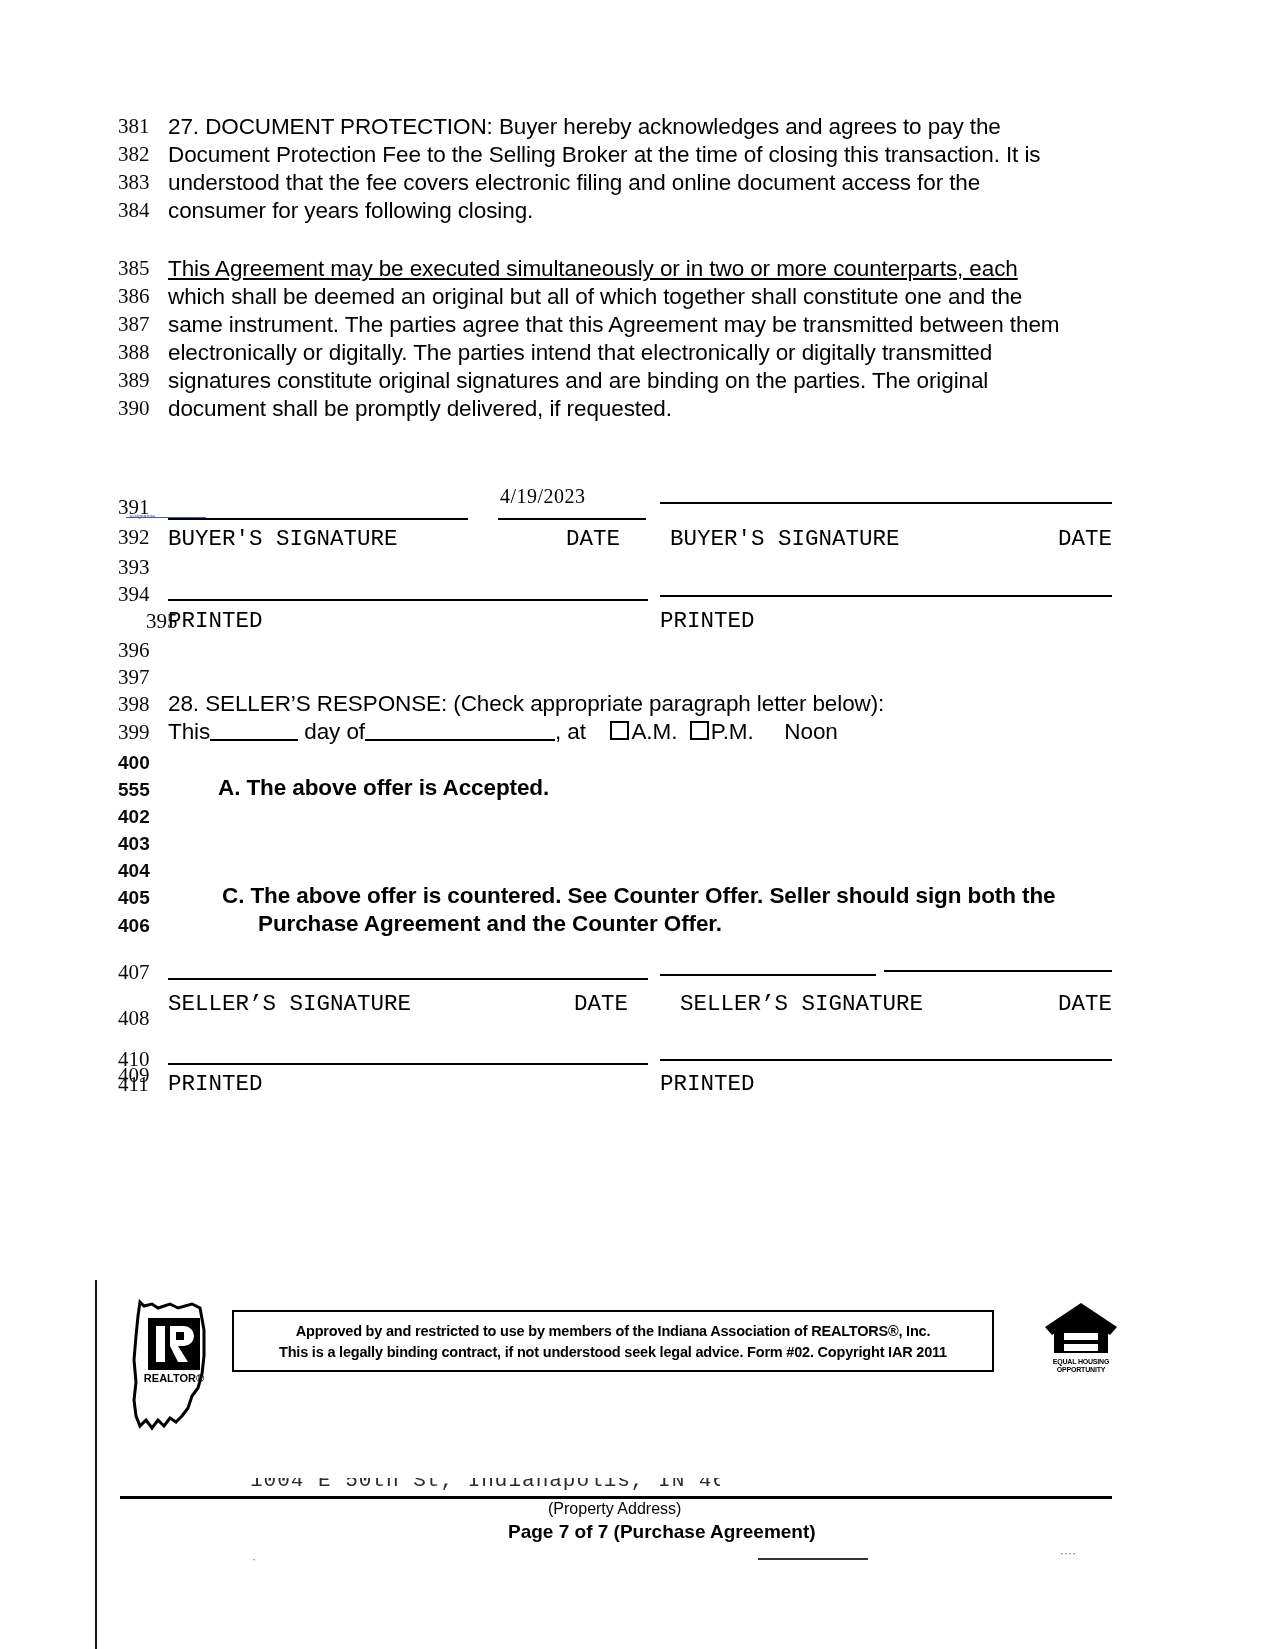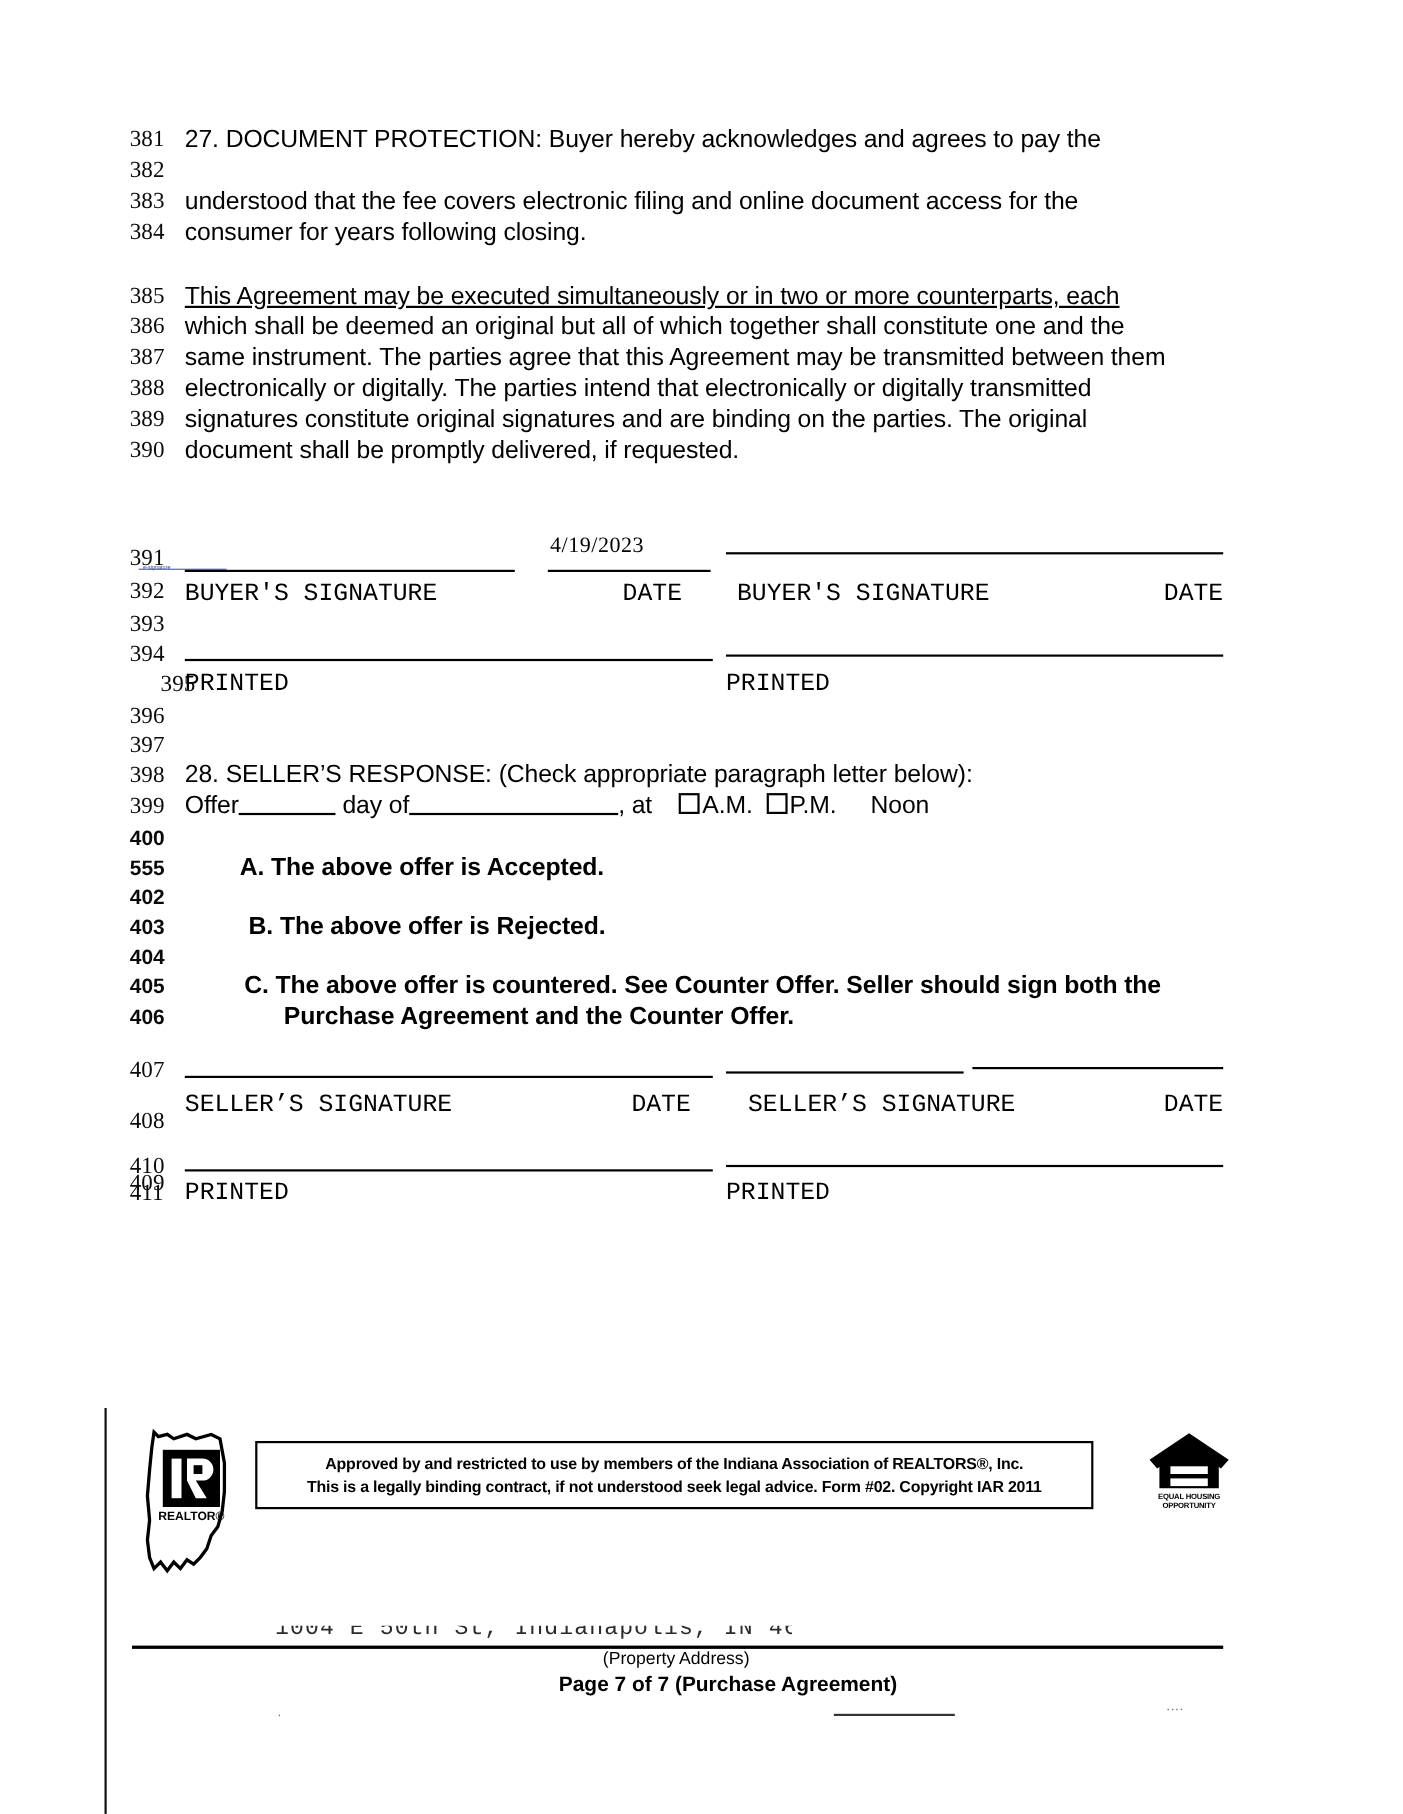--- a/index.html
+++ b/index.html
@@ -194,20 +194,21 @@
 
 <div class="scan-edge-left"></div>
 <div class="scan-edge-line"></div>
 
 <div class="page">
 
   <div class="lnum" style="left:118px; top:113px;">381</div>
   <div class="body-text" style="left:168px; top:113px;"><span class="bold">27. DOCUMENT PROTECTION</span><span>:  Buyer hereby acknowledges and agrees to pay the</span></div>
 
   <div class="lnum" style="left:118px; top:141px;">382</div>
+  <div class="body-text" style="left:168px; top:141px;">Document Protection Fee to the Selling Broker at the time of closing this transaction. It is</div>
 
   <div class="lnum" style="left:118px; top:169px;">383</div>
   <div class="body-text" style="left:168px; top:169px;">understood that the fee covers electronic filing and online document access for the</div>
 
   <div class="lnum" style="left:118px; top:197px;">384</div>
   <div class="body-text" style="left:168px; top:197px;">consumer for years following closing.</div>
 
   <div class="lnum" style="left:118px; top:255px;">385</div>
   <div class="body-text" style="left:168px; top:255px;text-decoration:underline;">This Agreement may be executed simultaneously or in two or more counterparts, each</div>
 
@@ -254,32 +255,31 @@
   <div class="flabel" style="left:660px; top:608px;">PRINTED</div>
 
   <div class="lnum" style="left:118px; top:637px;">396</div>
   <div class="lnum" style="left:118px; top:664px;">397</div>
 
   <div class="lnum" style="left:118px; top:691px;">398</div>
   <div class="body-text" style="left:168px; top:690px;">28. SELLER’S RESPONSE: (Check appropriate paragraph letter below):</div>
 
   <div class="lnum" style="left:118px; top:719px;">399</div>
   <div class="body-text" style="left:168px; top:718px;">
-    <span>Offer</span><span class="blank" style="width:88px;"></span>&nbsp;<span>day of</span><span class="blank" style="width:190px;"></span><span>, at</span>&nbsp;&nbsp;&nbsp;&nbsp;<span class="cbox"></span><span>A.M.</span>&nbsp;&nbsp;<span class="cbox"></span><span>P.M.</span>&nbsp;&nbsp;&nbsp;&nbsp;&nbsp;<span>Noon</span>
+    <span>This</span><span class="blank" style="width:88px;"></span>&nbsp;<span>day of</span><span class="blank" style="width:190px;"></span><span>, at</span>&nbsp;&nbsp;&nbsp;&nbsp;<span class="cbox"></span><span>A.M.</span>&nbsp;&nbsp;<span class="cbox"></span><span>P.M.</span>&nbsp;&nbsp;&nbsp;&nbsp;&nbsp;<span>Noon</span>
   </div>
 
   <div class="lnum bold" style="left:118px; top:750px;">400</div>
 
   <div class="lnum bold" style="left:118px; top:777px;">555</div>
   <div class="body-text bold" style="left:218px; top:774px;">A. The above offer is Accepted.</div>
 
   <div class="lnum bold" style="left:118px; top:804px;">402</div>
 
   <div class="lnum bold" style="left:118px; top:831px;">403</div>
-  <div class="body-text bold" style="left:226px; top:828px;">B. The above offer is Rejected.</div>
 
   <div class="lnum bold" style="left:118px; top:858px;">404</div>
 
   <div class="lnum bold" style="left:118px; top:885px;">405</div>
   <div class="body-text bold" style="left:222px; top:882px;">C. The above offer is countered. See Counter Offer. Seller should sign both the</div>
 
   <div class="lnum bold" style="left:118px; top:913px;">406</div>
   <div class="body-text bold" style="left:258px; top:910px;">Purchase Agreement and the Counter Offer.</div>
 
   <div class="lnum" style="left:118px; top:959px;">407</div>

